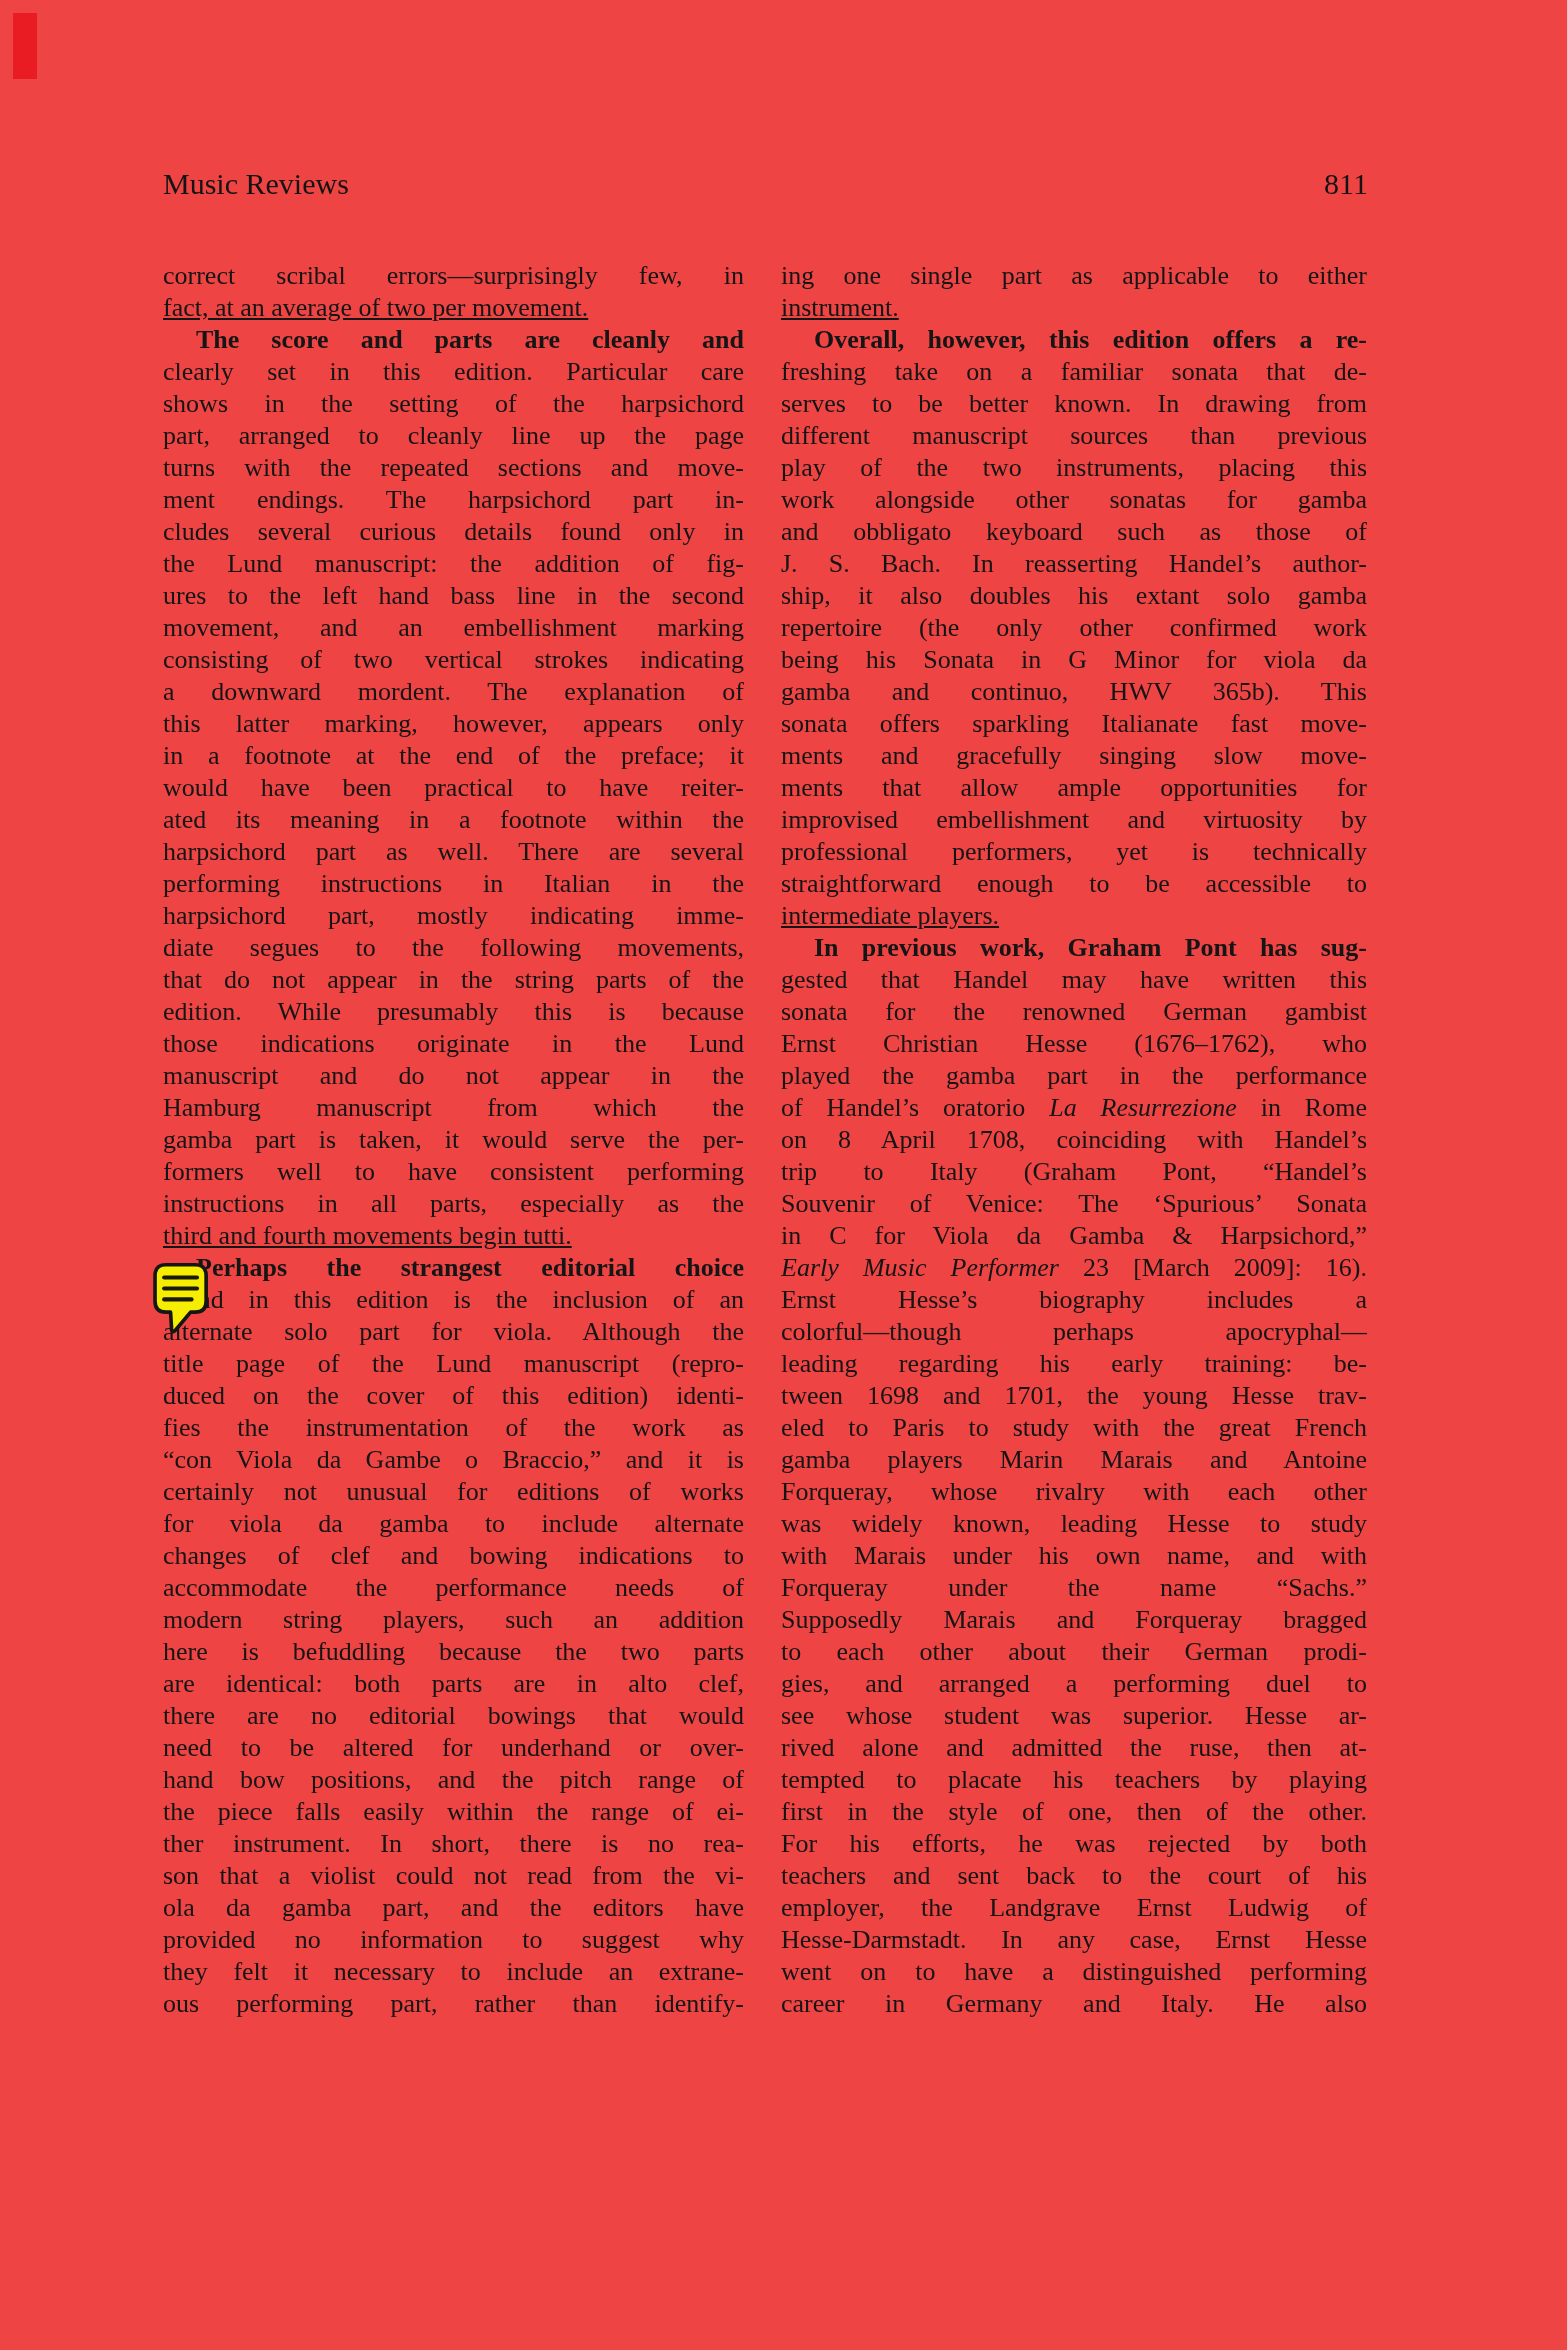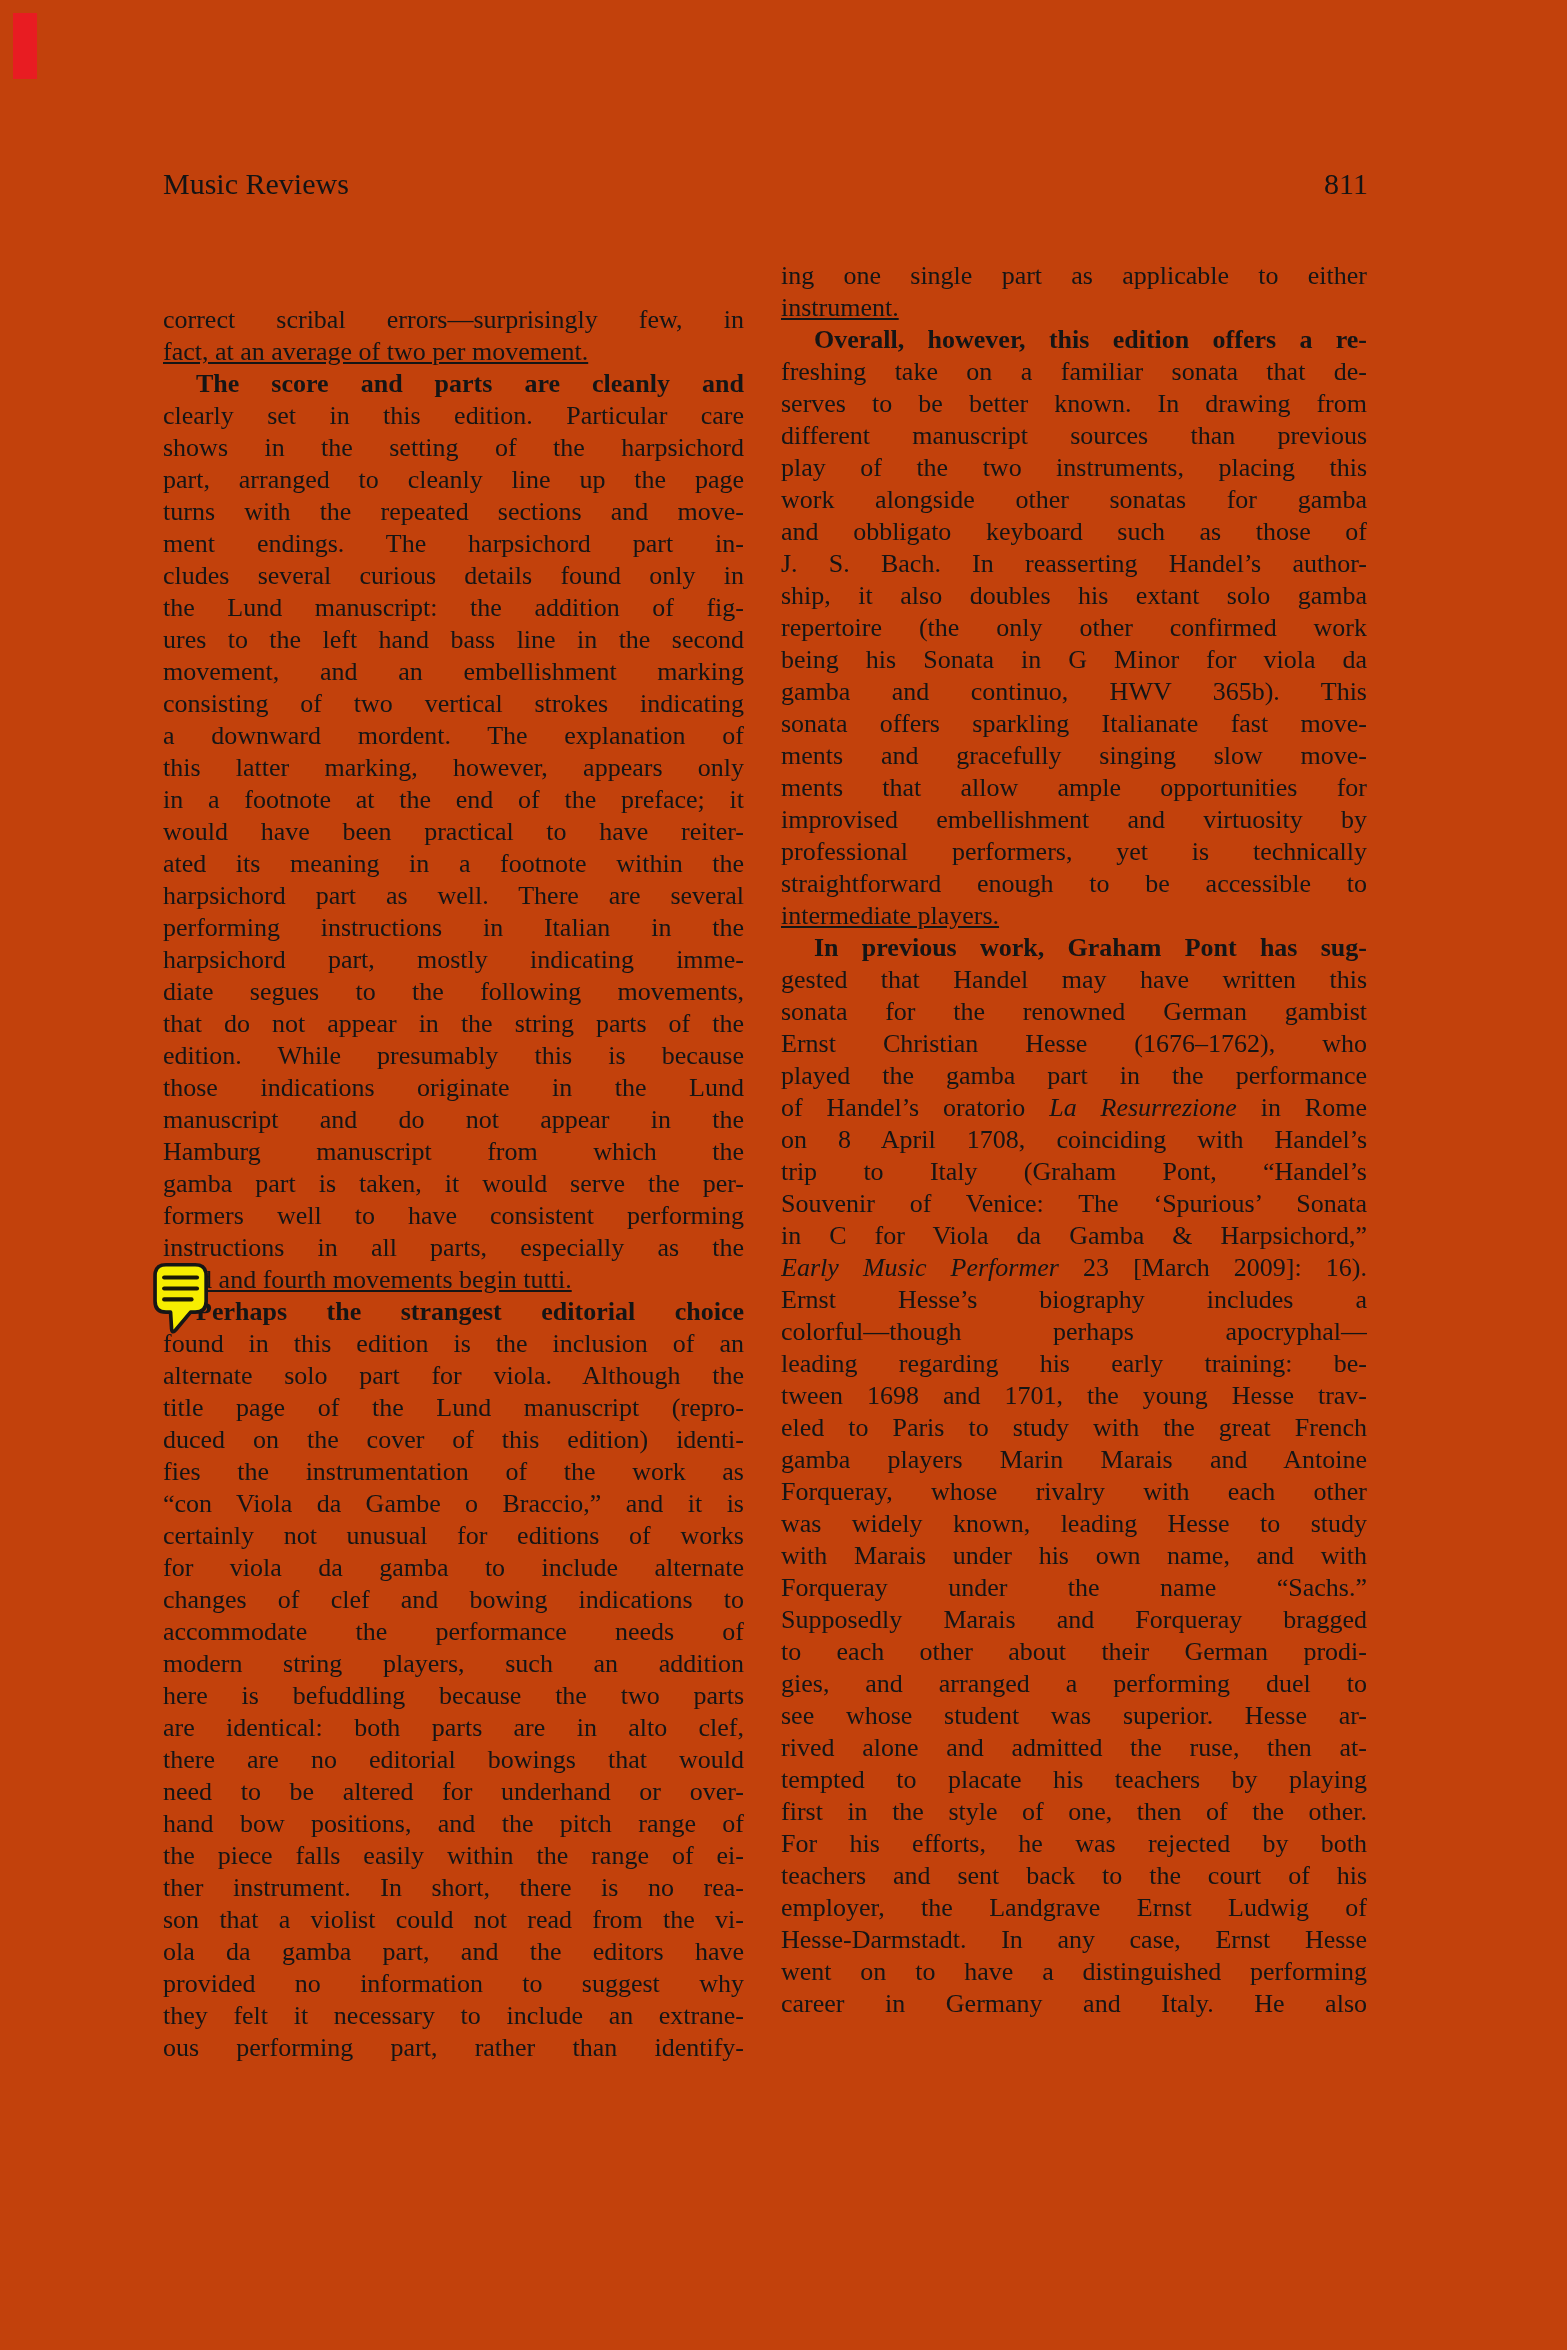--- a/index.html
+++ b/index.html
@@ -1,37 +1,37 @@
 <!DOCTYPE html>
 <html style="font-size:14.7px"><head>
 <meta charset="utf-8">
 <style>
   html,body{margin:0;padding:0;}
   .page{
     position:relative;
     width:1568px;height:2351px;
-    background:#c2410c;
+    background:#ef4444;
     font-family:"Liberation Serif", serif;
     color:#151515;
     overflow:hidden;
   }
   .red-mark{
     position:absolute;left:13px;top:13px;
     width:24px;height:66px;
   }
   .header{
     position:absolute;left:163px;top:166px;width:1205px;
     display:flex;justify-content:space-between;
     font-size:30px;line-height:35px;color:#141414;
   }
   .col{
     position:absolute;top:260px;
     font-size:26px;
   }
-  .col-left{left:163px;width:581px;margin-top:44px;}
+  .col-left{left:163px;width:581px;}
   .col-right{left:781px;width:586px;}
   .line{
     height:32px;line-height:32px;
     text-align:justify;
     text-align-last:justify;
     overflow:hidden;
     white-space:normal;
   }
   .line.end{text-align-last:left;text-decoration:underline;}
   .line.ind{text-indent:33px;font-weight:bold;}

